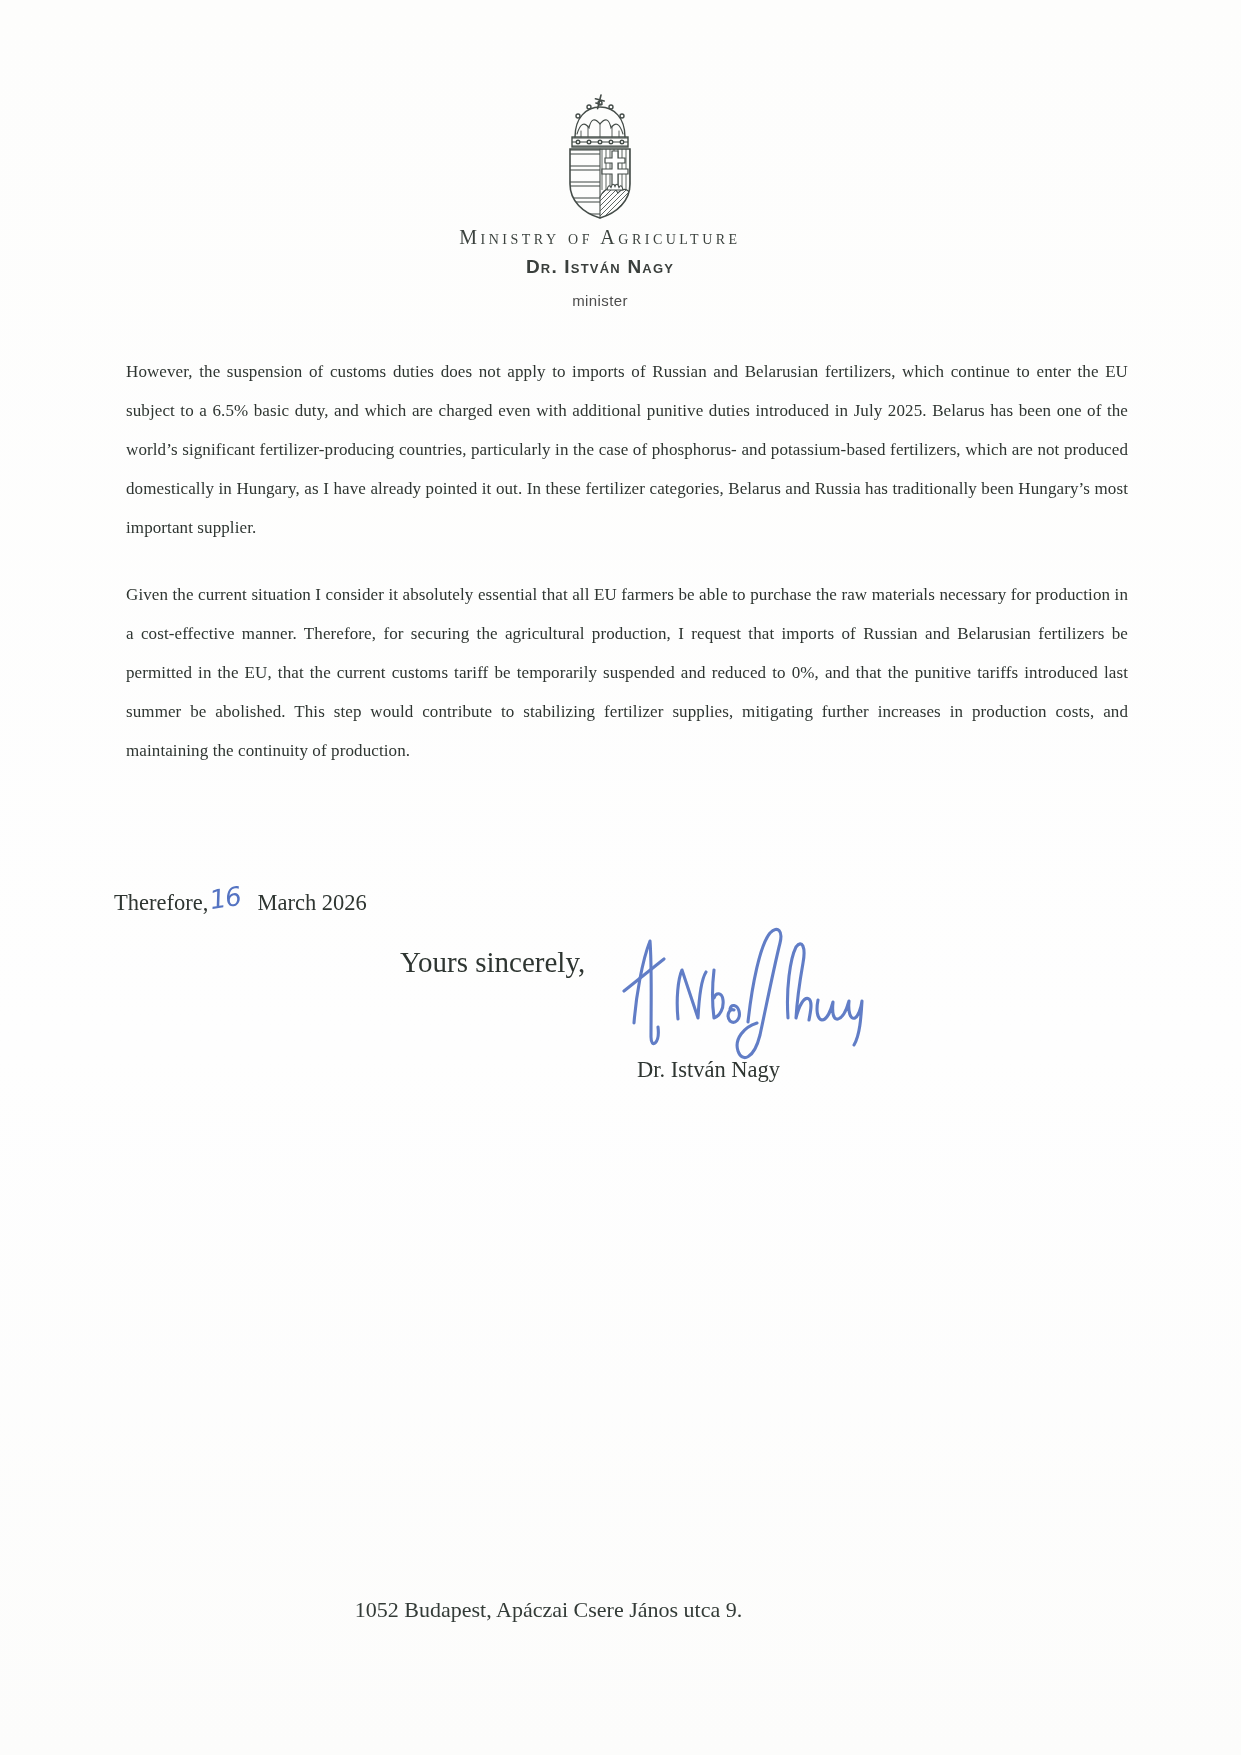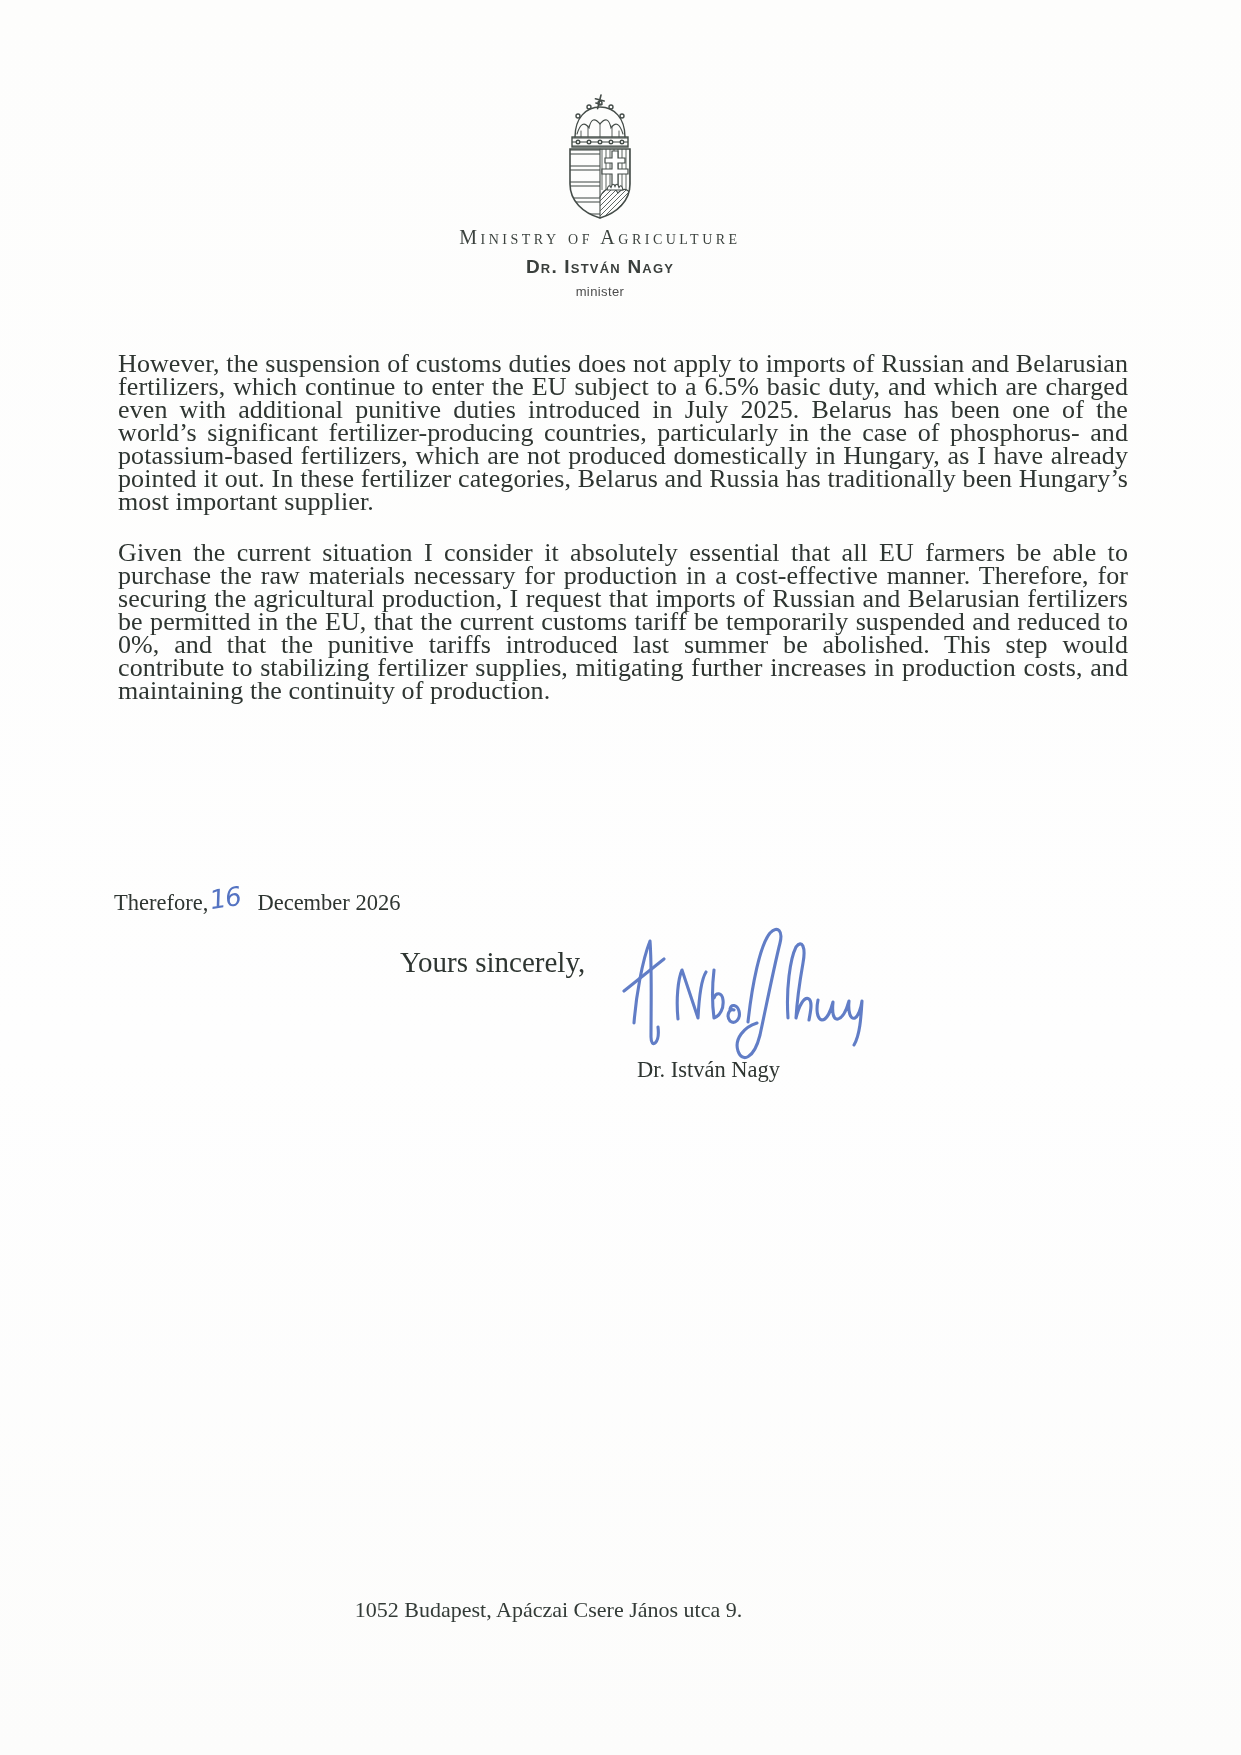--- a/index.html
+++ b/index.html
@@ -2,24 +2,24 @@
 <html><head>
 <meta charset="utf-8">
 <style>
   html,body{margin:0;padding:0;background:#ffffff;}
   .page{position:relative;width:1241px;height:1755px;background:linear-gradient(180deg,#fdfdfc 0%,#fefefe 60%,#fcfcfb 100%);overflow:hidden;font-family:"Liberation Serif",serif;color:#2e3531;}
   
   .letterhead{position:absolute;top:92px;left:0;width:1200px;text-align:center;}
   .crest{display:block;margin:0 auto 6px auto;}
   .ministry-title{font-family:"Liberation Serif",serif;font-variant:small-caps;font-size:20px;letter-spacing:3.5px;color:#3b423e;line-height:1.1;}
   .official-name{margin-top:9px;font-family:"Liberation Sans",sans-serif;font-variant:small-caps;font-weight:600;font-size:19px;letter-spacing:1.2px;color:#3a3f3c;line-height:1.1;}
-  .official-role{margin-top:7px;font-family:"Liberation Sans",sans-serif;font-size:13px;color:#4c4c4c;letter-spacing:.4px;line-height:1.1;}
+  .official-role{margin-top:15px;font-family:"Liberation Sans",sans-serif;font-size:15px;color:#4c4c4c;letter-spacing:.4px;line-height:1.1;}
   
   .letter-body{position:absolute;top:352px;left:114px;width:1014px;}
-  .letter-body p{margin:0 0 28px 4px;text-align:justify;font-size:26px;line-height:23px;letter-spacing:.1px;color:#2e3531;}
+  .letter-body p{margin:0 0 28px 12px;text-align:justify;font-size:17px;line-height:39px;letter-spacing:.1px;color:#2e3531;}
   
   .dateline{position:absolute;top:886px;left:114px;font-size:22.5px;color:#2e3531;}
   .hand-day{display:inline-block;font-family:"DejaVu Sans",sans-serif;font-style:italic;font-size:26px;color:#5473c2;transform:rotate(-9deg) translateY(-3px);letter-spacing:-1px;margin-left:2px;}
   .date-rest{margin-left:16px;}
   
   .valediction{position:absolute;top:946px;left:400px;font-size:29px;color:#2e3531;}
   .signature-wrap{position:absolute;top:920px;left:620px;width:250px;height:152px;}
   .signatory{position:absolute;top:1057px;left:637px;font-size:22.5px;color:#2e3531;}
   
   .footer-address{position:absolute;top:1597px;left:0;width:1241px;text-align:center;transform:translateX(-72px);font-size:22px;color:#333b37;}
@@ -92,21 +92,21 @@
     <div class="official-name">Dr. István Nagy</div>
     <div class="official-role">minister</div>
   </div>
 
   <div class="letter-body">
     <p>However, the suspension of customs duties does not apply to imports of Russian and Belarusian fertilizers, which continue to enter the EU subject to a 6.5% basic duty, and which are charged even with additional punitive duties introduced in July 2025. Belarus has been one of the world’s significant fertilizer-producing countries, particularly in the case of phosphorus- and potassium-based fertilizers, which are not produced domestically in Hungary, as I have already pointed it out. In these fertilizer categories, Belarus and Russia has traditionally been Hungary’s most important supplier.</p>
     <p>Given the current situation I consider it absolutely essential that all EU farmers be able to purchase the raw materials necessary for production in a cost-effective manner. Therefore, for securing the agricultural production, I request that imports of Russian and Belarusian fertilizers be permitted in the EU, that the current customs tariff be temporarily suspended and reduced to 0%, and that the punitive tariffs introduced last summer be abolished. This step would contribute to stabilizing fertilizer supplies, mitigating further increases in production costs, and maintaining the continuity of production.</p>
   </div>
 
   <div class="dateline">
-    <span>Therefore,</span><span class="hand-day">16</span><span class="date-rest">December 2026</span>
+    <span>Therefore,</span><span class="hand-day">16</span><span class="date-rest">March 2026</span>
   </div>
 
   <div class="valediction">Yours sincerely,</div>
 
   <div class="signature-wrap">
     <svg width="250" height="152" viewBox="0 0 250 142" aria-hidden="true">
       <g fill="none" stroke="#5473c2" stroke-width="3.1" stroke-linecap="round" stroke-linejoin="round" opacity="0.92">
 
         <path d="M14 98 C16 72 22 36 30 16 C32 42 31 82 31 112 C31 124 40 119 38 102"></path>
         <path d="M4 66 L44 34"></path>

